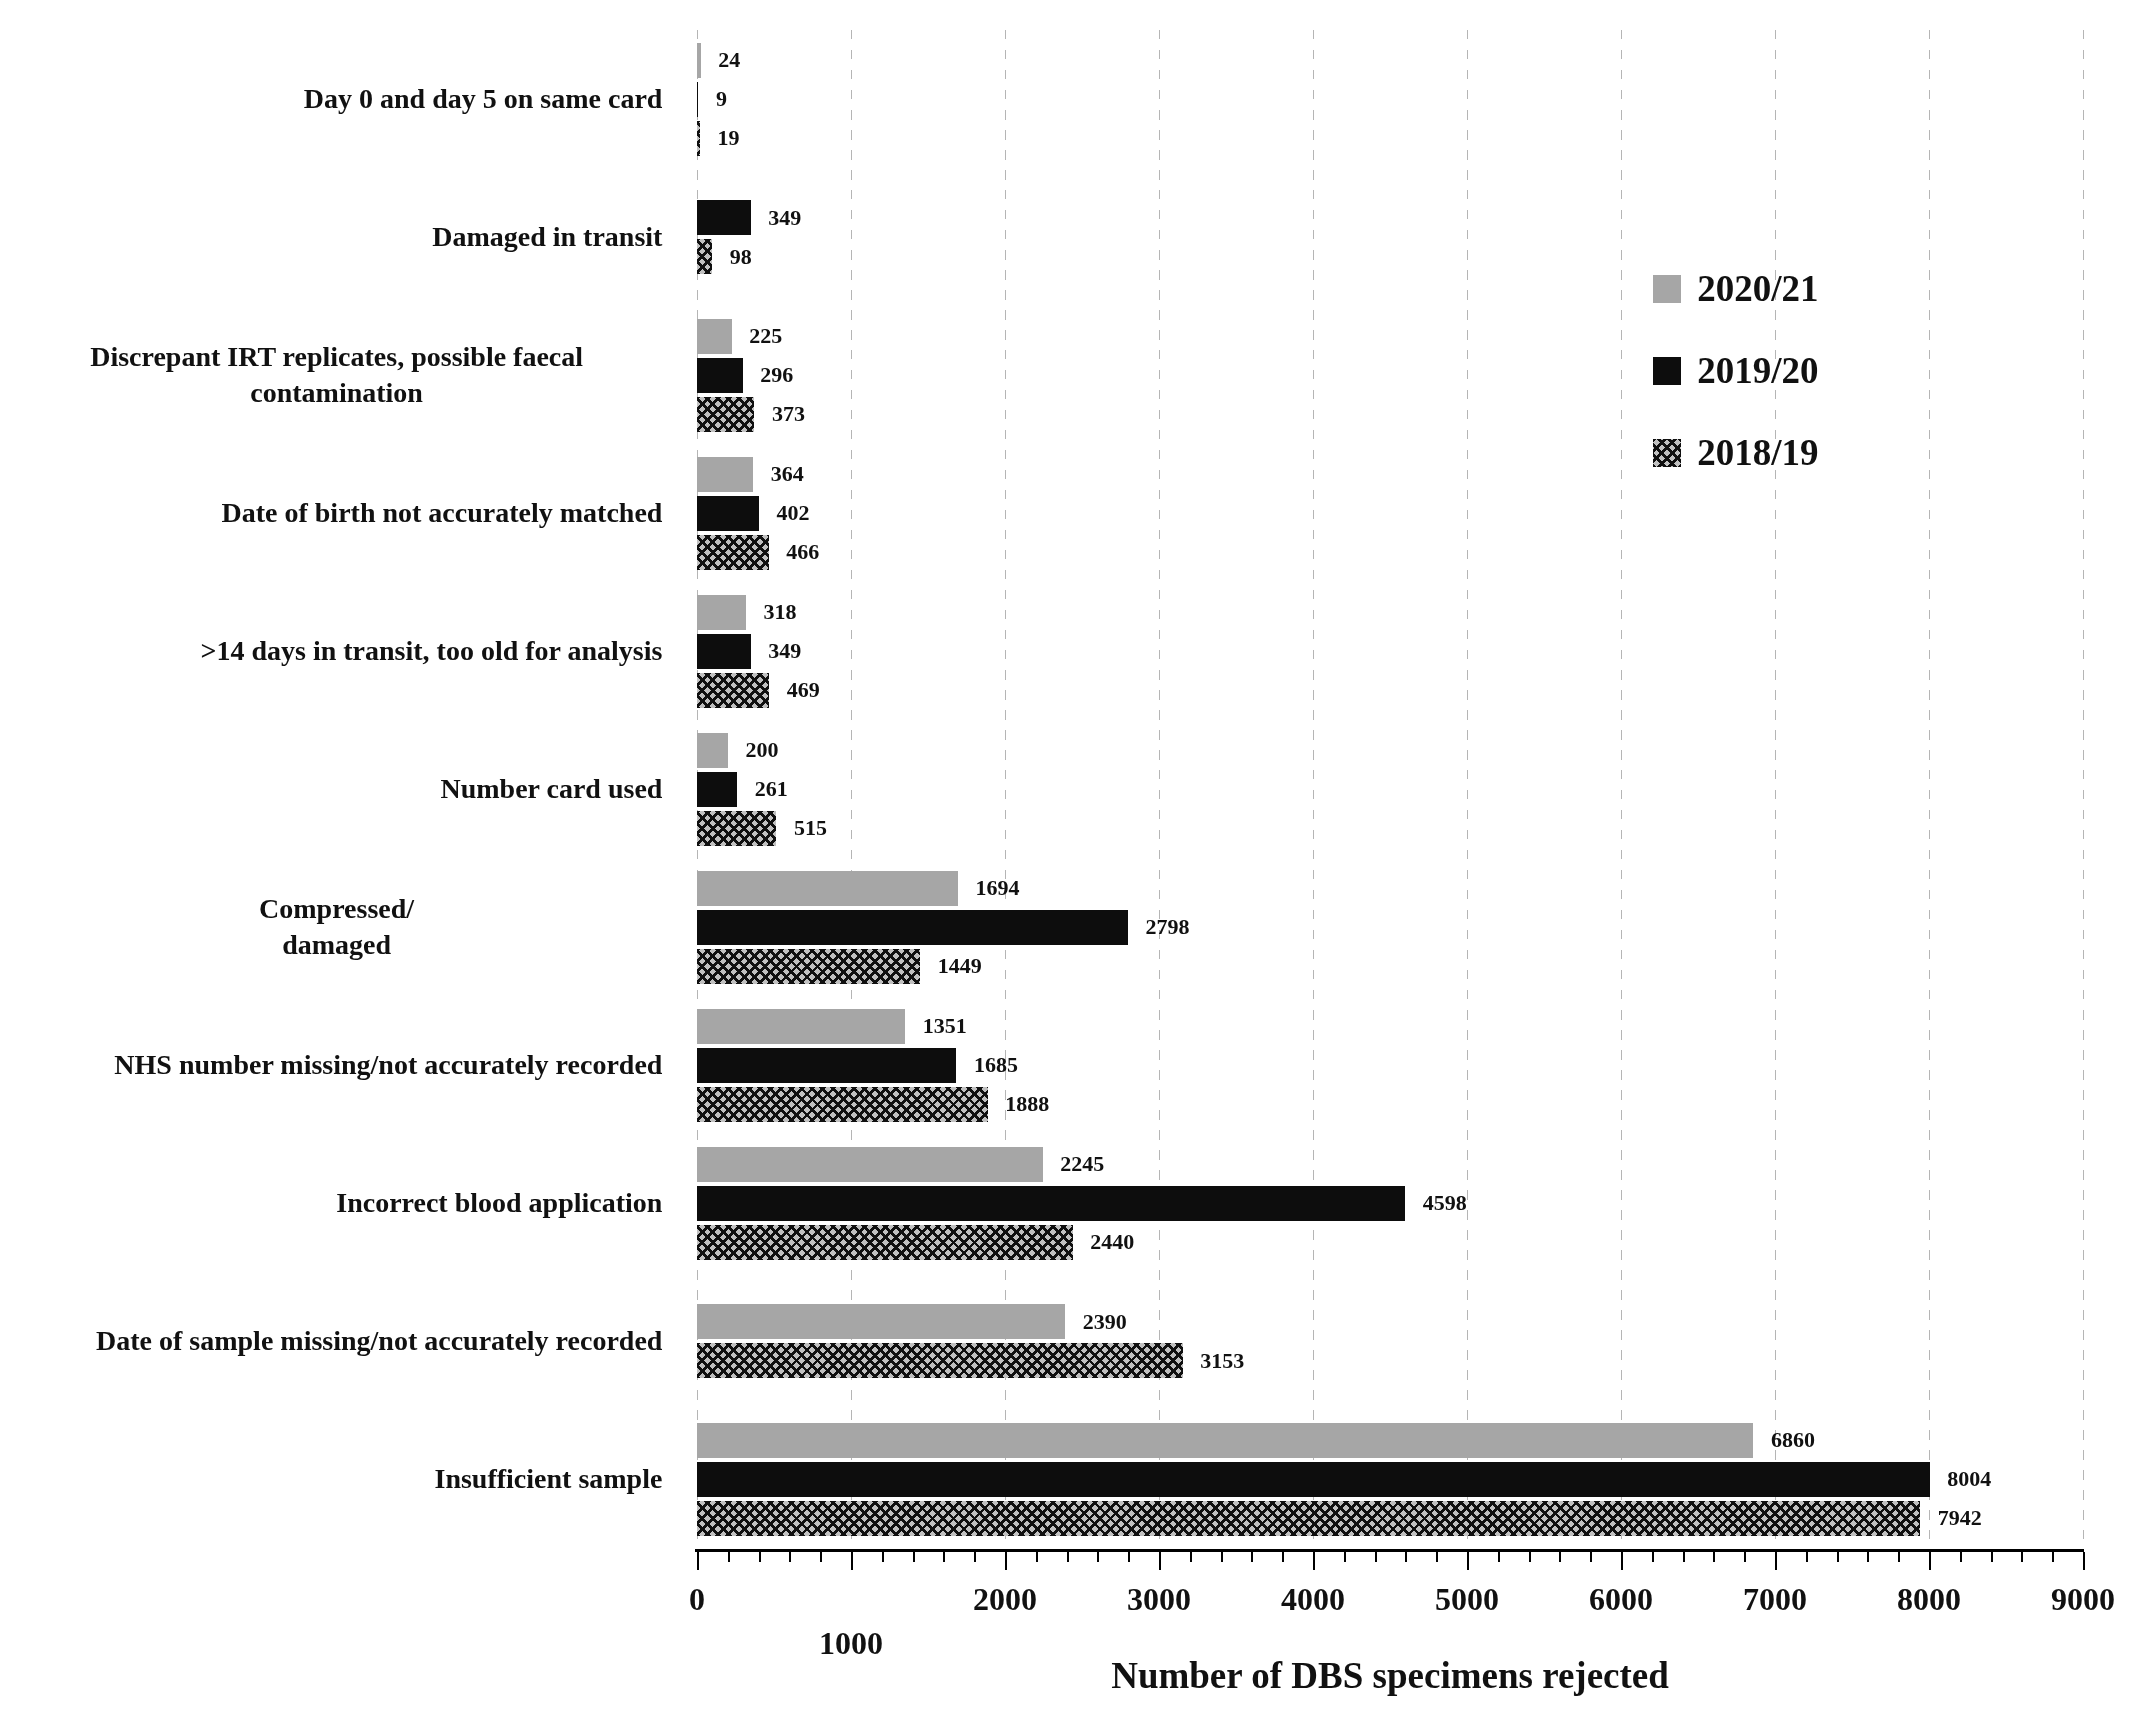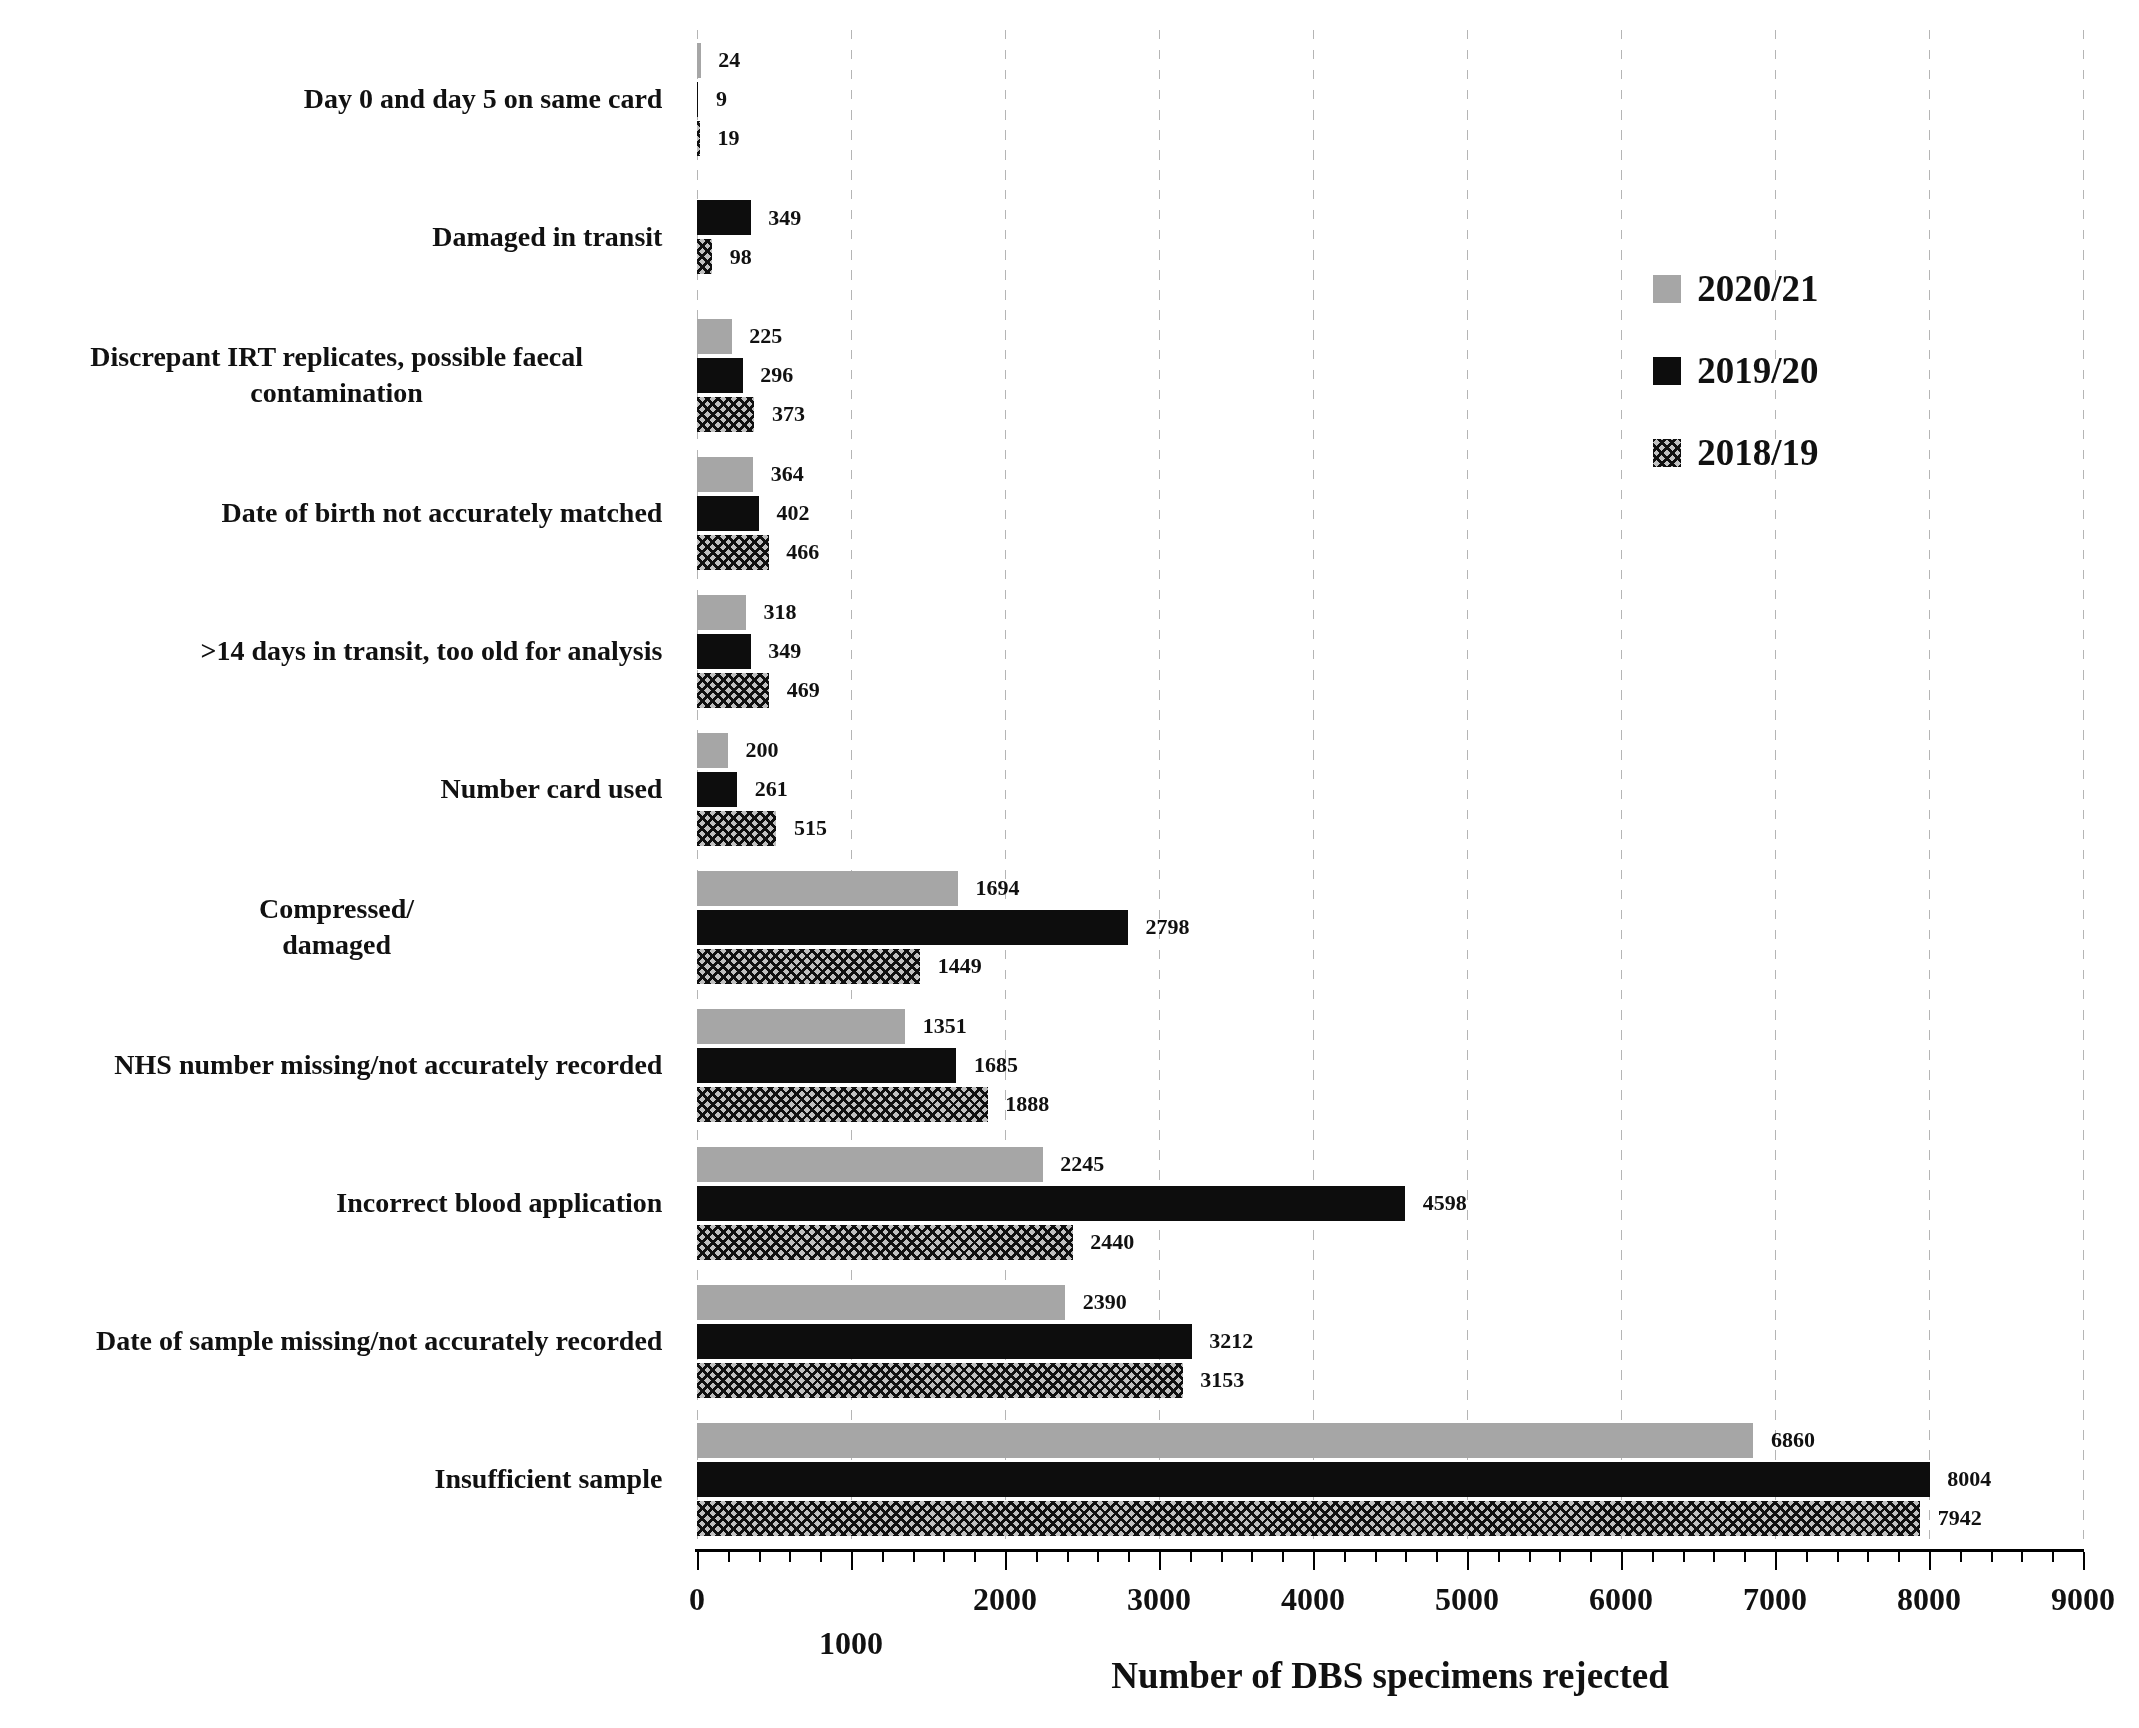--- a/index.html
+++ b/index.html
@@ -213,24 +213,20 @@
           </div>
           <div class="bar-row">
             <div class="bar fill-hatch" style="width: 27.1111%;"></div>
             <span class="bar-value">2440</span>
           </div>
         </div>
         <div class="group">
           <div class="bar-row">
             <div class="bar" style="background: rgb(166, 166, 166); width: 26.5556%;"></div>
             <span class="bar-value">2390</span>
-          </div>
-          <div class="bar-row">
-            <div class="bar" style="background: rgb(13, 13, 13); width: 35.6889%;"></div>
-            <span class="bar-value">3212</span>
           </div>
           <div class="bar-row">
             <div class="bar fill-hatch" style="width: 35.0333%;"></div>
             <span class="bar-value">3153</span>
           </div>
         </div>
         <div class="group">
           <div class="bar-row">
             <div class="bar" style="background: rgb(166, 166, 166); width: 76.2222%;"></div>
             <span class="bar-value">6860</span>

